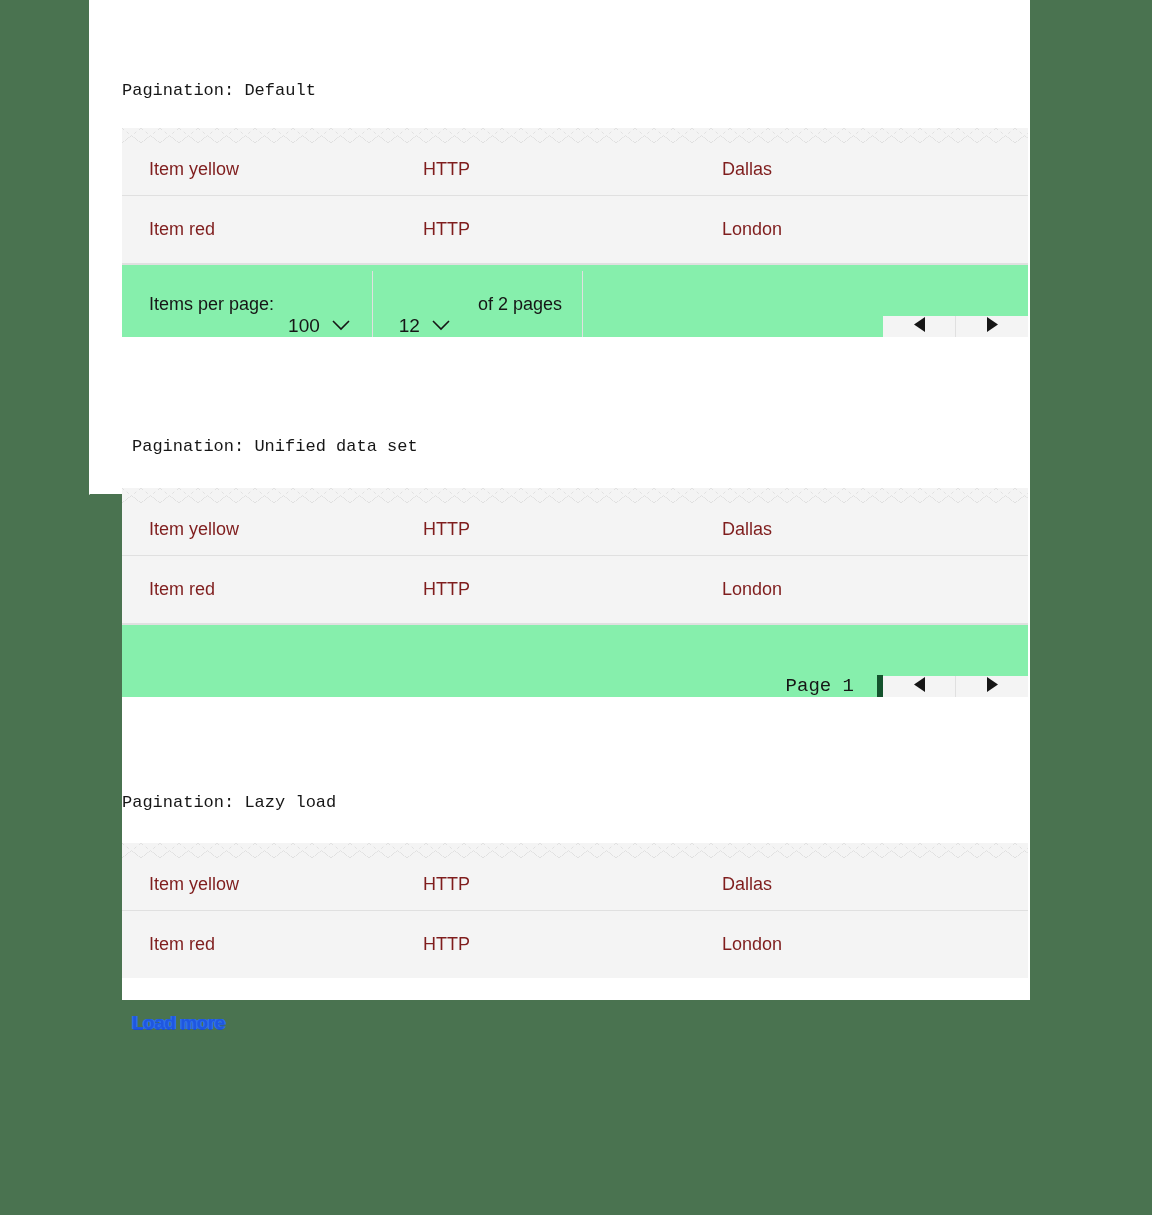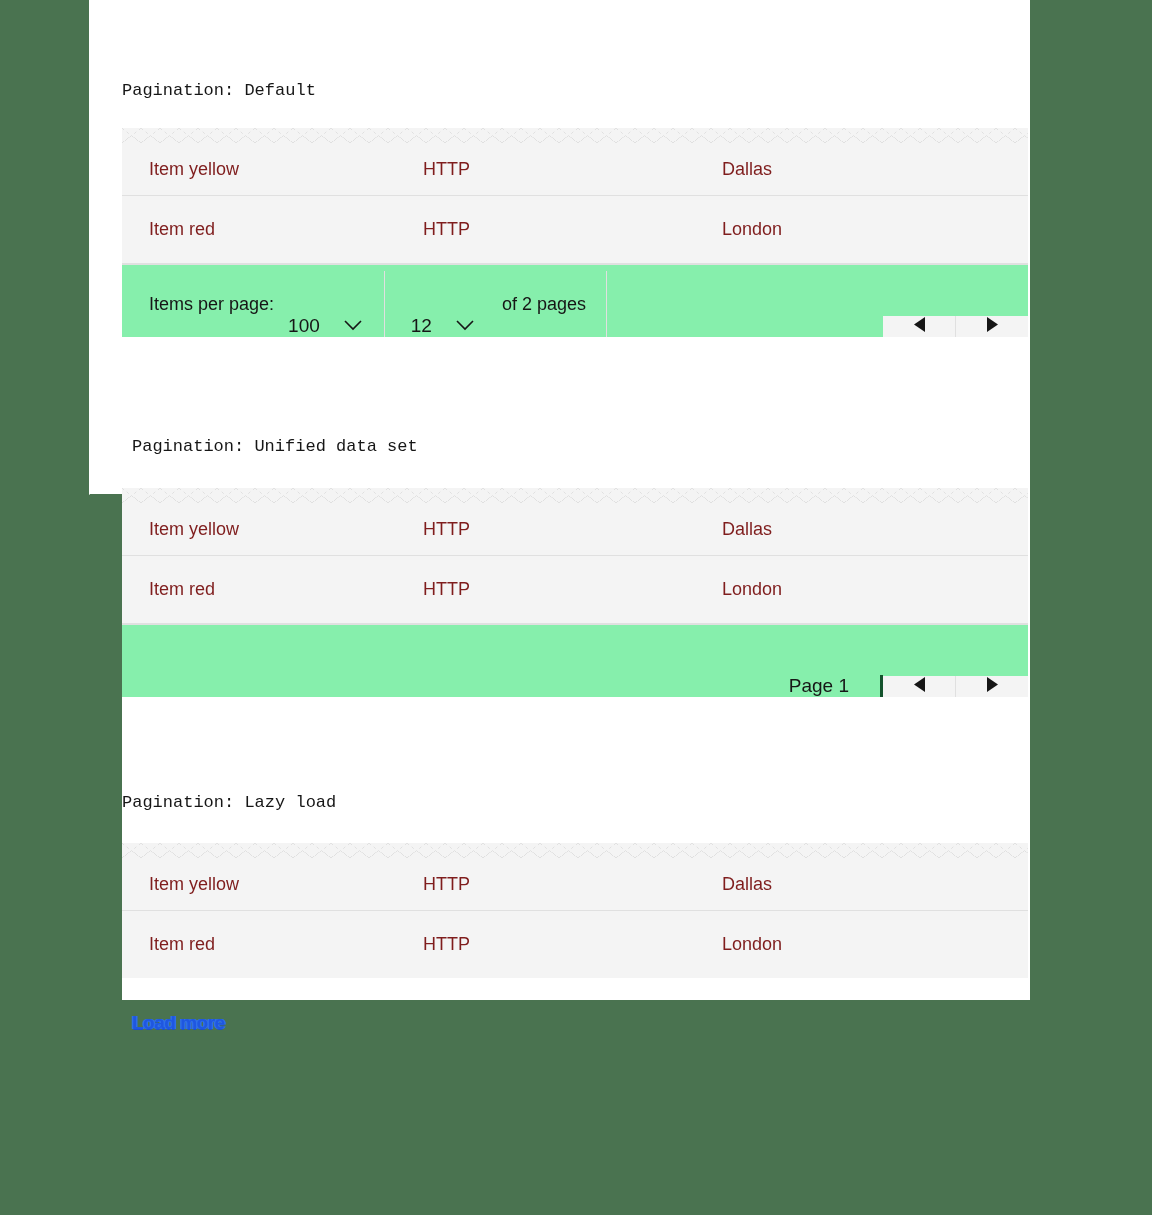--- a/index.html
+++ b/index.html
@@ -87,33 +87,33 @@
 
   
   .pagination{
     display:flex;align-items:flex-end;height:72px;
     background:#86efac;border-top:1px solid #e0e0e0;
   }
   .pg-sec{display:flex;align-items:center;border-right:1px solid #e0e0e0;}
   .pg-items{padding-left:27px;padding-right:22px;gap:0;}
   .pg-label{font-size:18px;color:#161616;white-space:nowrap;}
   .pg-select{
-    display:flex;align-items:center;gap:24px;margin-left:14px;cursor:pointer;margin-top:44px;
+    display:flex;align-items:center;gap:12px;margin-left:14px;cursor:pointer;margin-top:44px;
   }
   .pg-val{font-size:19px;color:#161616;}
   .pg-range{
     width:202px;justify-content:center;font-size:18px;color:#6f6f6f;
   }
   .pg-pages{padding-left:26px;padding-right:20px;gap:0;}
   .pg-of{font-size:18px;color:#161616;margin-left:28px;white-space:nowrap;}
   .pg-spacer{flex:1;border-right:1px solid #e0e0e0;}
   .pg-pagenum{
     flex:1;display:flex;align-items:center;justify-content:flex-end;
-    padding-right:31px;border-right:3px solid #14532d;
-    font-size:19px;color:#161616;
+    padding-right:23px;border-right:6px solid #14532d;
+    font-size:19px;color:#161616;font-family:Liberation Mono, monospace;
   }
   .pg-btn{
     width:72px;display:flex;align-items:center;justify-content:center;
     border-right:1px solid #e0e0e0;cursor:pointer;background:#f4f4f4;
   }
   .pg-btn:last-child{border-right:none;}
 
   .chev{display:inline-block;}
   .tri{display:inline-block;}
 

